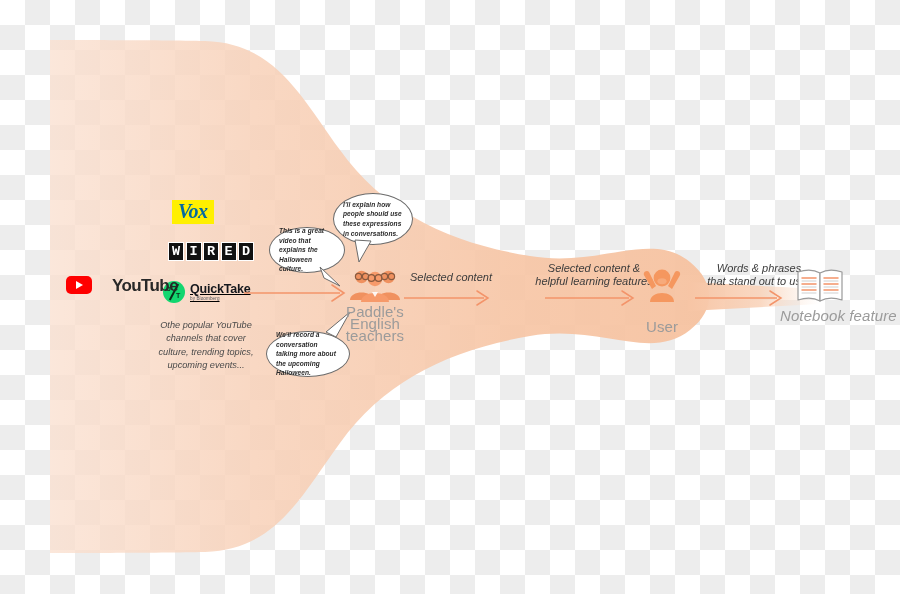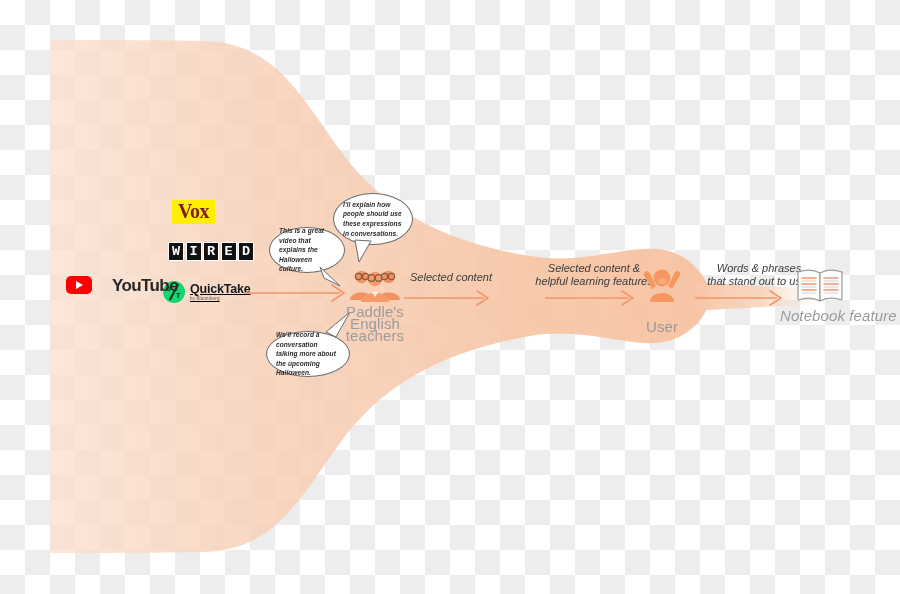--- a/index.html
+++ b/index.html
@@ -51,23 +51,24 @@
   .logo-row { position: absolute; }
 
   .vox-logo {
     background: #fff000;
     padding: 1px 6px 2px 6px;
     display: inline-block;
   }
   .vox-logo span {
     font-family: "Liberation Serif", serif;
     font-weight: bold;
+    font-style: italic;
     font-size: 20px;
     line-height: 20px;
-    color: #7f1d1d;
+    color: #0369a1;
     letter-spacing: -0.5px;
   }
 
   .wired-logo { display: flex; gap: 1.5px; }
   .wired-logo i {
     display: inline-block;
     background: #111;
     color: #fff;
     font-family: "Liberation Mono", monospace;
     font-weight: bold;
@@ -255,20 +256,21 @@
     </span>
   </div>
 
   <div class="logo-row" style="left:60px; top:276px;">
     <span class="yt-logo">
       <span class="yt-badge"></span>
       <span class="yt-word">YouTube</span>
     </span>
   </div>
 
+  <div class="source-note" style="left:152px; top:319px;">Othe popular YouTube channels that cover culture, trending topics, upcoming events...</div>
 
   <div class="bubble" style="left:269px; top:227px; width:76px; height:46px; padding:7px 9px;">
     <p>This is a great video that explains the Halloween culture.</p>
   </div>
   <svg style="position:absolute; left:318px; top:266px;" width="26" height="22" viewBox="0 0 26 22">
     <path d="M 2,1 L 22,20 L 6,12 Z" fill="#ffffff" stroke="#6b6b6b" stroke-width="1"></path>
   </svg>
 
   <div class="bubble" style="left:333px; top:193px; width:80px; height:52px; padding:7px 9px;">
     <p>I'll explain how people should use these expressions in conversations.</p>

